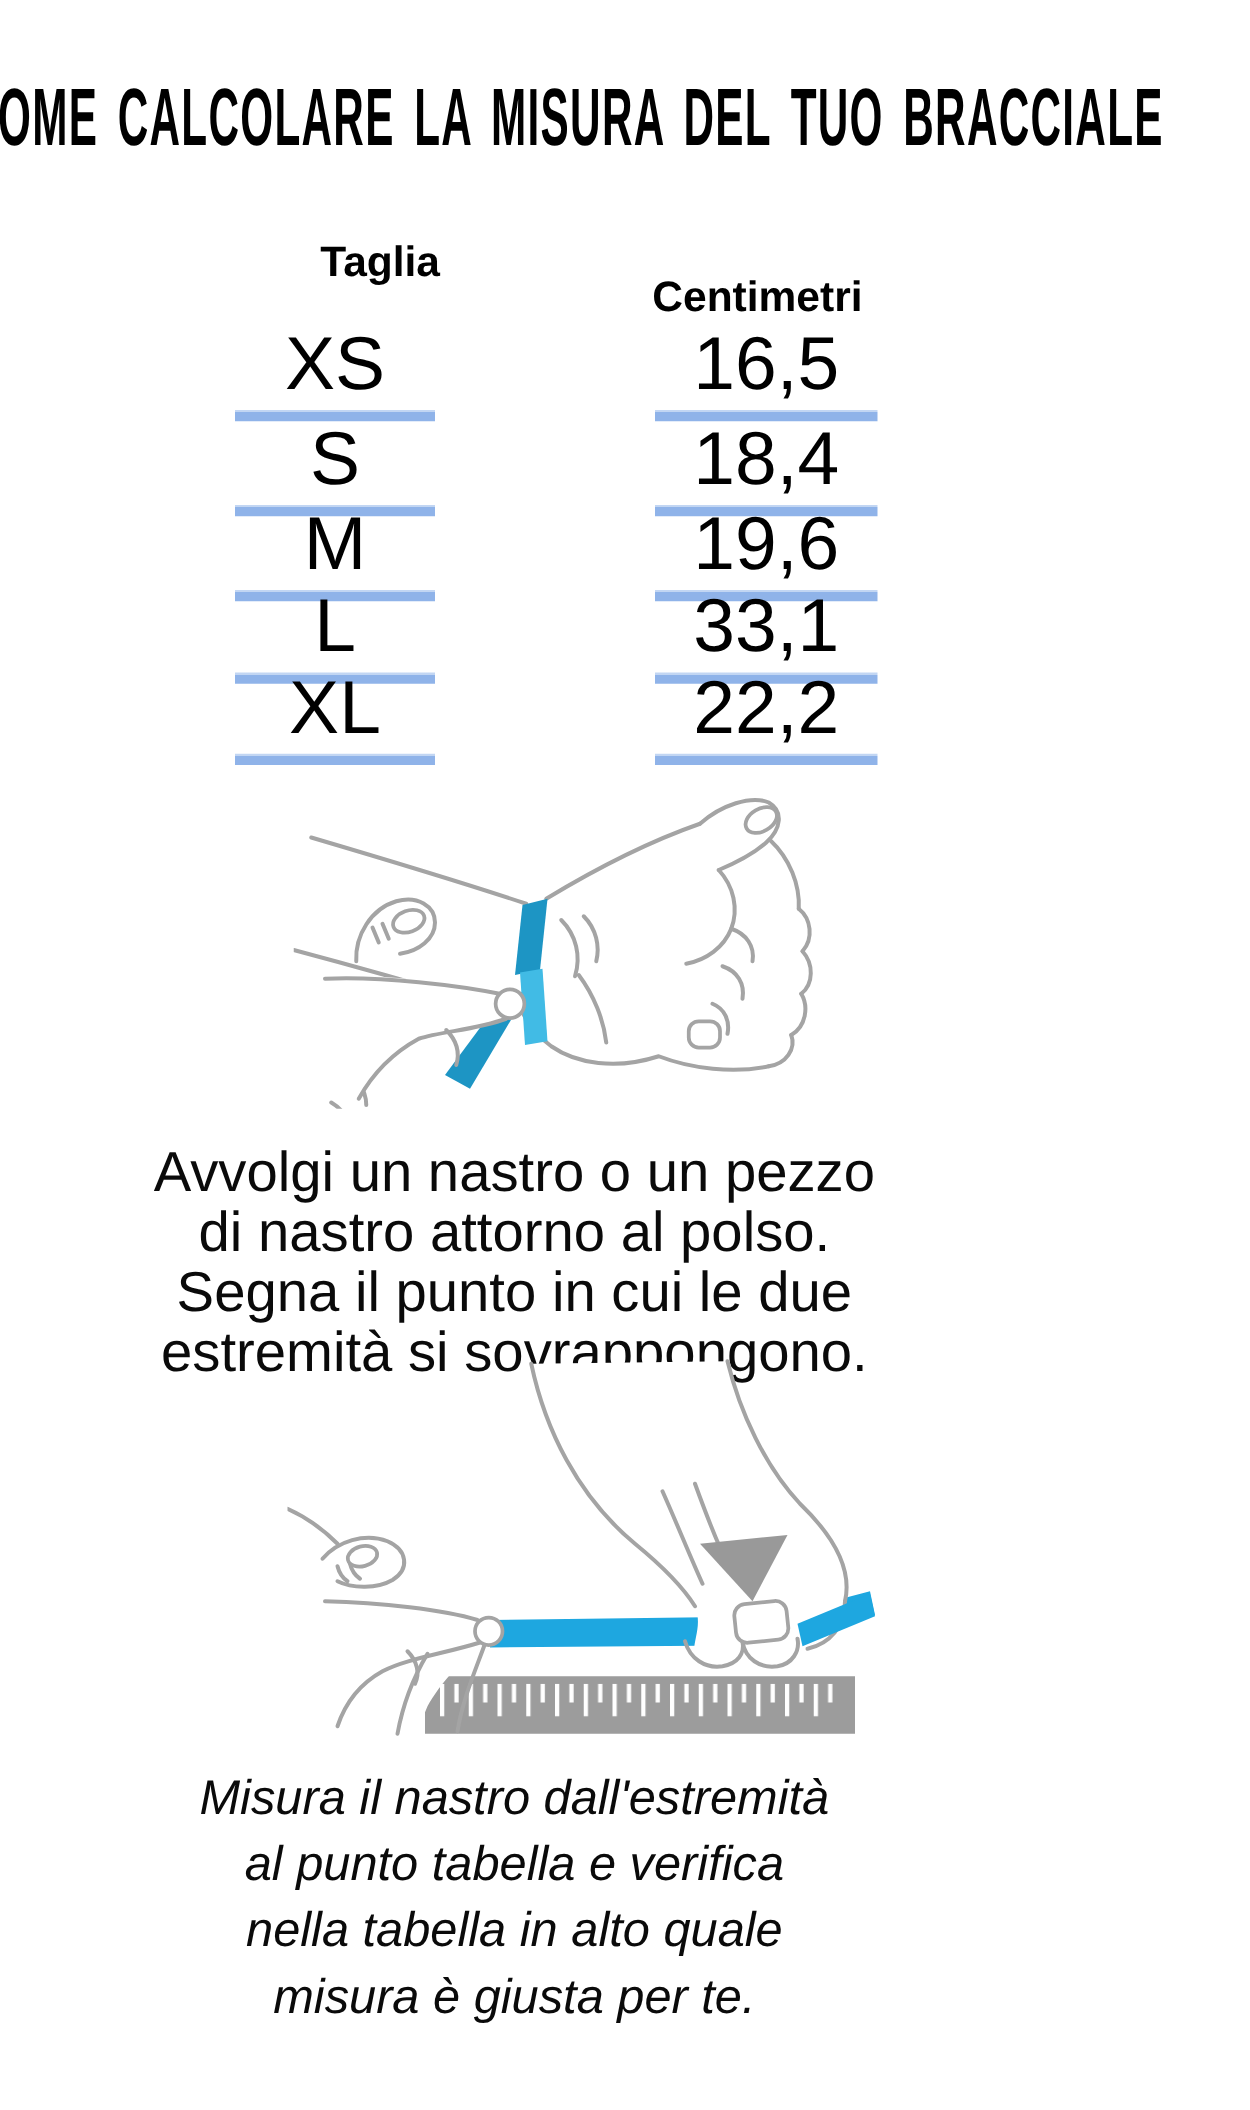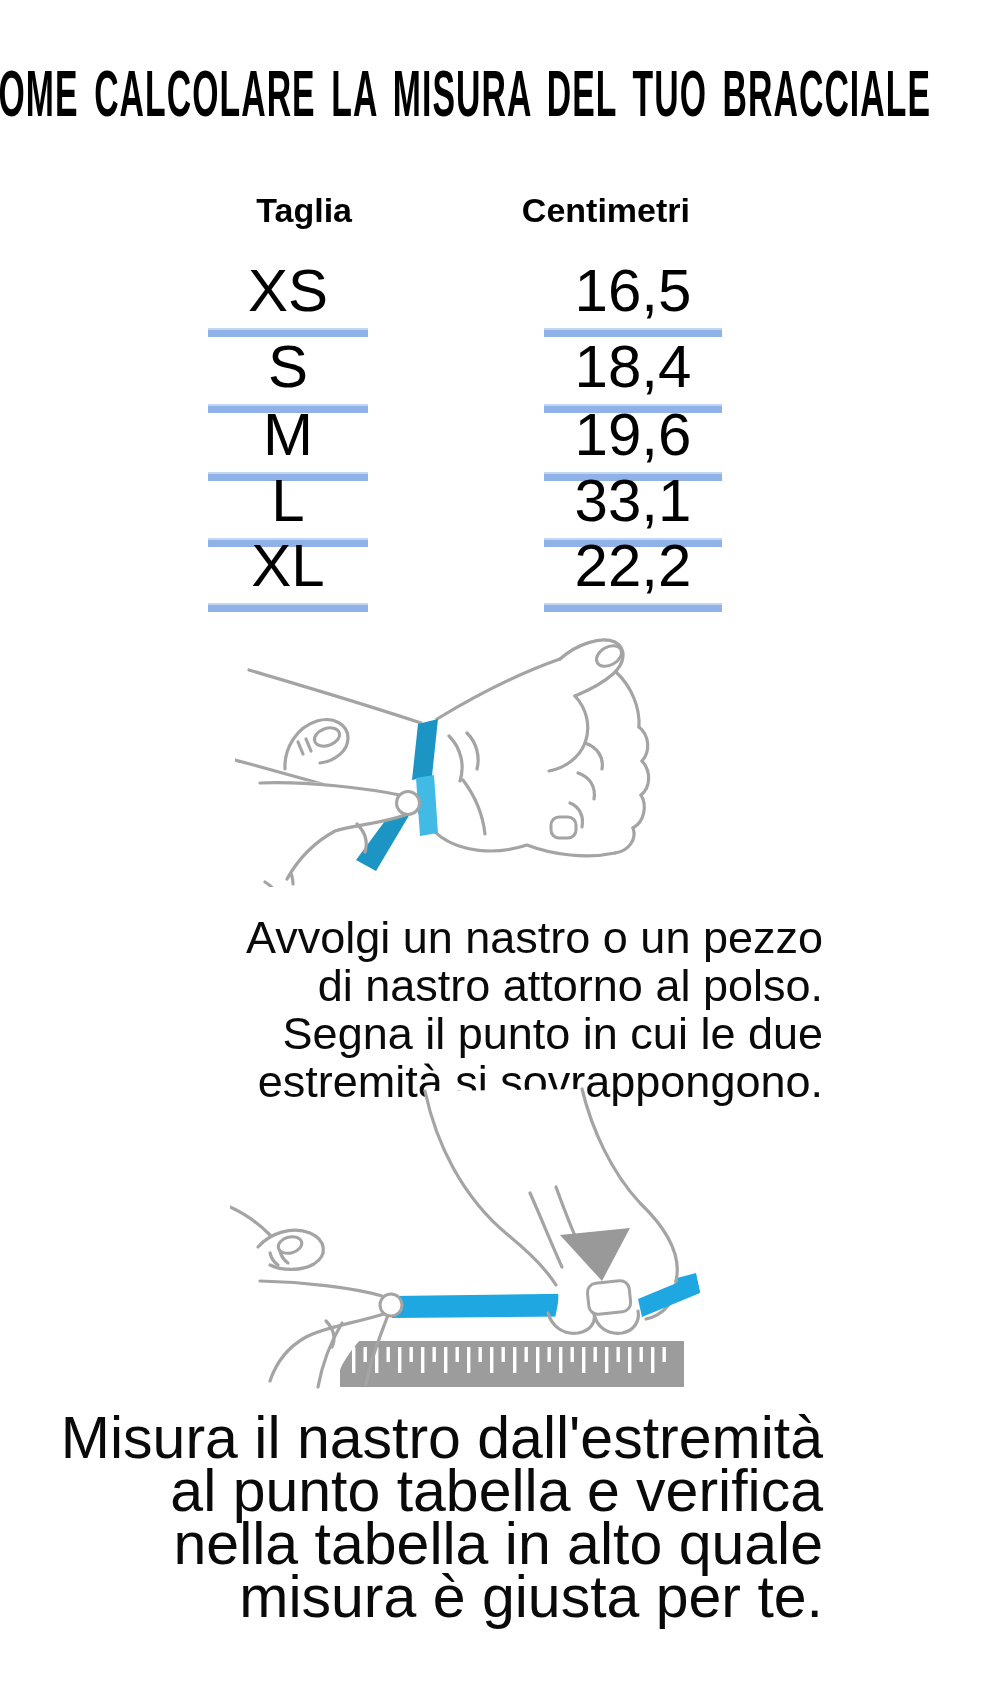--- a/index.html
+++ b/index.html
@@ -11,35 +11,35 @@
   
   .title-wrap { position:absolute; left:452px; top:56px; transform:translateX(-50%); white-space:nowrap; }
   .title {
     display:inline-block; transform:scaleX(0.52); transform-origin:50% 50%;
     font-size:65px; font-weight:bold; letter-spacing:2px; word-spacing:10px; color:#000;
   }
 
   
   .th { position:absolute; top:191px; font-size:34px; font-weight:bold; text-align:right; }
   .th-left  { left:182px; width:170px; }
-  .th-right { left:505px; width:185px; }
-
-  .trow { position:absolute; left:0; width:810px; height:84px;margin-left:20px; }
+  .th-right { left:505px; width:185px;margin-top:28px; }
+
+  .trow { position:absolute; left:0; width:810px; height:84px; }
   .cell { position:absolute; top:0; height:84px; display:flex; flex-direction:column;
           justify-content:flex-end; align-items:center; }
   .cell-left  { left:188px; width:160px; }
   .cell-right { left:524px; width:178px;align-items:center; }
   .cell .txt { font-size:60px; line-height:66px; }
   .cell .ul  { width:100%; height:9px; margin-top:4px;
                background:linear-gradient(#c2d6f3 0 2px, #8fb3e9 2px 100%); }
 
   
-  .step { position:absolute; left:0; width:823px; text-align:right; color:#0a0a0a; }
+  .step { position:absolute; left:0; width:823px; text-align:center; color:#0a0a0a; }
   .step1 { top:914px;  font-size:45px; line-height:48px; }
-  .step2 { top:1412px; font-size:59px; line-height:53px; }
+  .step2 { top:1412px; font-size:39px; line-height:53px;font-style:italic; }
 
   
   .illu { position:absolute; }
   .illu1 { left:235px; top:612px;  width:420px; height:275px; }
   .illu2 { left:230px; top:1085px; width:480px; height:310px; }
   svg .ln { fill:none; stroke:#a4a4a4; stroke-width:3.2; stroke-linecap:round; stroke-linejoin:round; }
   svg .fillwhite { fill:#fff; stroke:none; }
   svg .nail { fill:#fff; stroke:#a4a4a4; stroke-width:3; }
 </style>
 </head>

